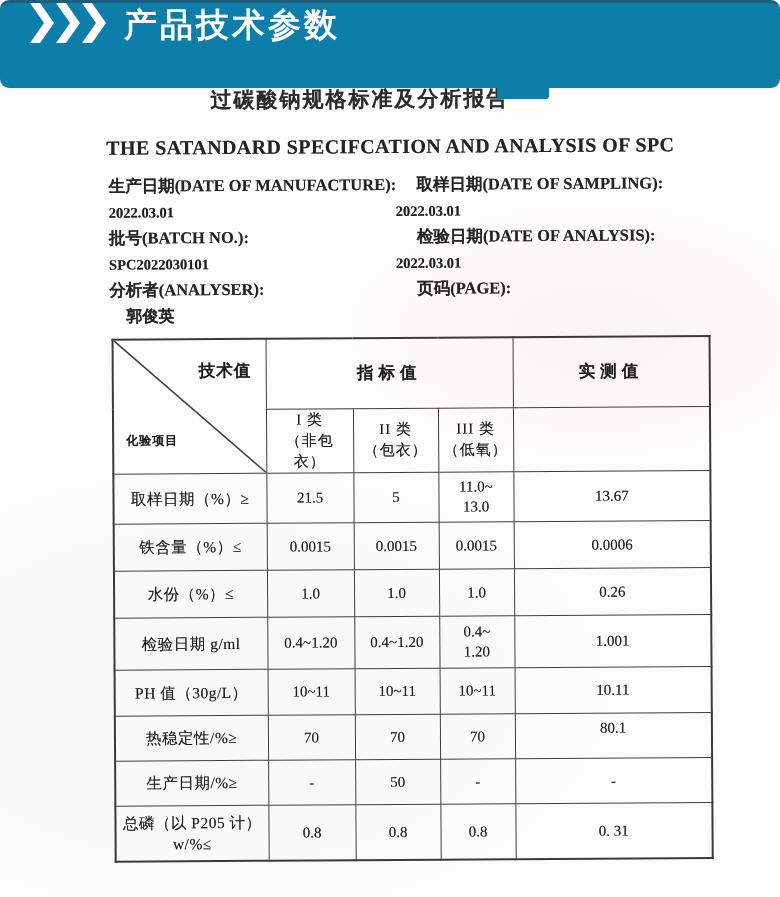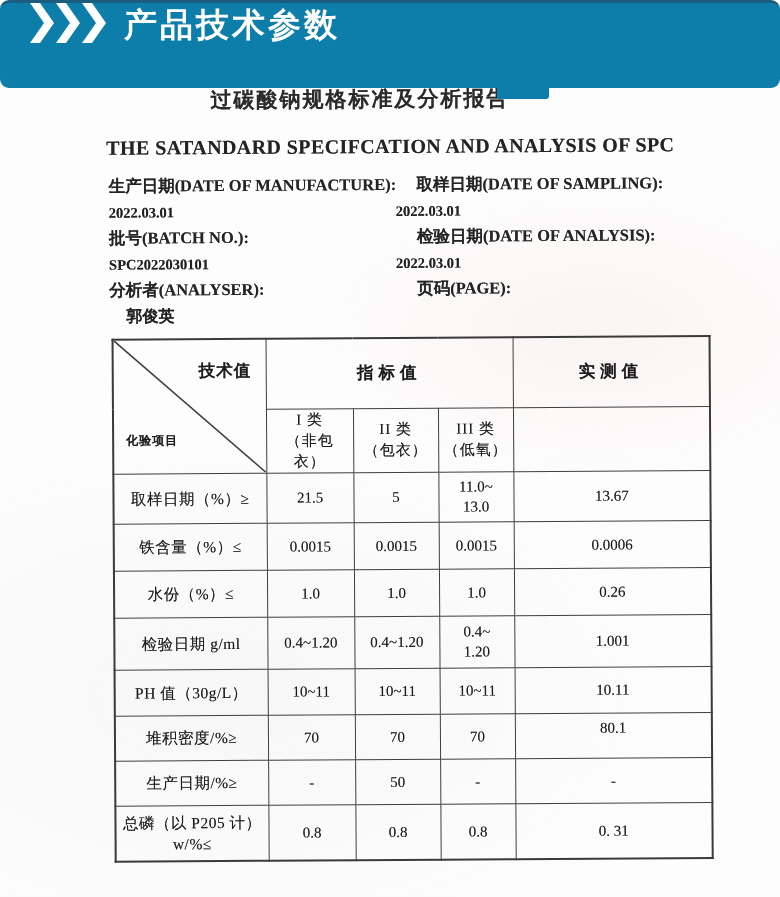--- a/index.html
+++ b/index.html
@@ -216,21 +216,21 @@
         <td class="measured-cell">1.001</td>
       </tr>
       <tr class="r5">
         <td class="item-cell">PH 值（30g/L）</td>
         <td class="value-cell">10~11</td>
         <td class="value-cell">10~11</td>
         <td class="value-cell">10~11</td>
         <td class="measured-cell">10.11</td>
       </tr>
       <tr class="r6">
-        <td class="item-cell">堆积密度/%≥</td>
+        <td class="item-cell">热稳定性/%≥</td>
         <td class="value-cell">70</td>
         <td class="value-cell">70</td>
         <td class="value-cell">70</td>
         <td class="measured-cell" style="vertical-align:top; padding-top:4px;">80.1</td>
       </tr>
       <tr class="r7">
         <td class="item-cell">生产日期/%≥</td>
         <td class="value-cell">-</td>
         <td class="value-cell">50</td>
         <td class="value-cell">-</td>

